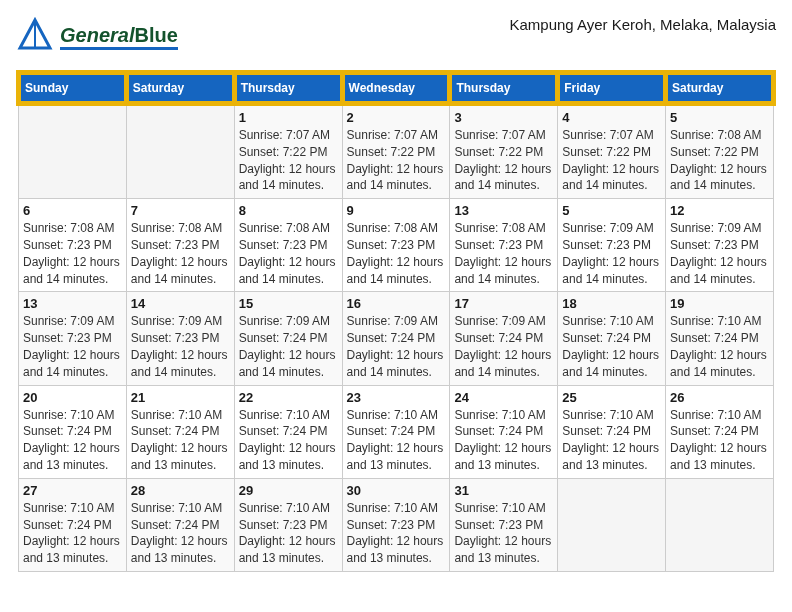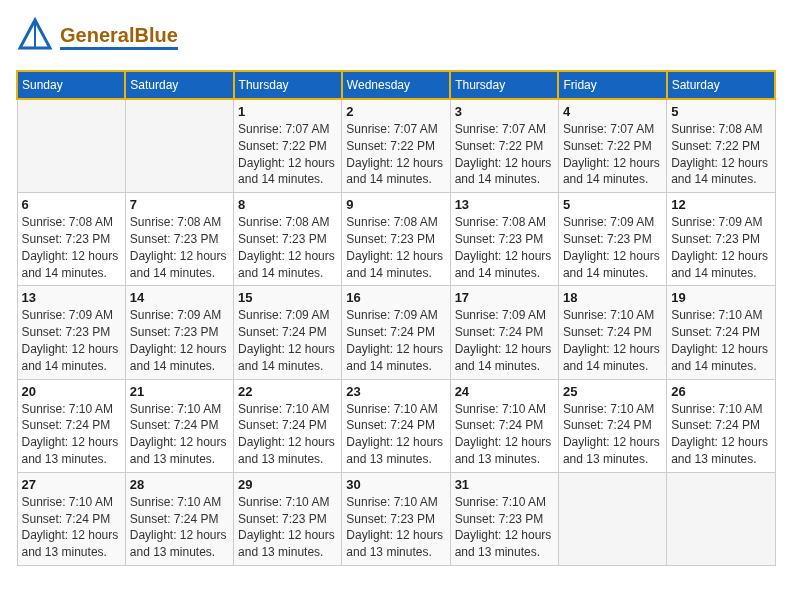--- a/index.html
+++ b/index.html
@@ -38,22 +38,22 @@
       width: 100%;
       border-collapse: collapse;
       font-size: 11px;
     }
     .calendar thead tr th {
       background: #1565c0;
       color: #fff;
       padding: 6px 4px;
       text-align: left;
       font-size: 12px;
-      font-weight: normal;
-      border: 2px solid #eab308;
+      font-weight: bold;
+      border: 5px solid #eab308;
     }
     .calendar tbody tr td {
       border: 1px solid #ccc;
       vertical-align: top;
       padding: 4px 4px;
       width: 108px;
       min-height: 80px;
       background: #fff;
     }
     .calendar tbody tr:nth-child(odd) td {
@@ -85,27 +85,28 @@
   <div class="logo">
     <div style="display:flex; align-items:center; gap:2px;">
       <div style="position:relative; display:inline-block; margin-right:4px;">
         <svg width="38" height="38" viewBox="0 0 38 38">
           <polygon points="19,4 34,32 4,32" fill="none" stroke="#1565c0" stroke-width="3"></polygon>
           <line x1="19" y1="4" x2="19" y2="32" stroke="#1565c0" stroke-width="2"></line>
         </svg>
       </div>
       <div>
         <div style="font-size:20px; font-weight:bold; line-height:1.1;">
-          <span style="color:#a16207;">General</span><span style="color:#a16207;">Blue</span>
+          <span style="color:#14532d;font-style:italic;">General</span><span style="color:#14532d;">Blue</span>
         </div>
         <div style="height:3px; background:#1565c0; width:100%; margin-top:1px;"></div>
       </div>
     </div>
   </div>
   <div class="title-block">
+    <div class="location">Kampung Ayer Keroh, Melaka, Malaysia</div>
   </div>
 </div>
 
 <table class="calendar">
   <thead>
     <tr>
     <th>Sunday</th>
         <th>Saturday</th>
         <th>Thursday</th>
         <th>Wednesday</th>

